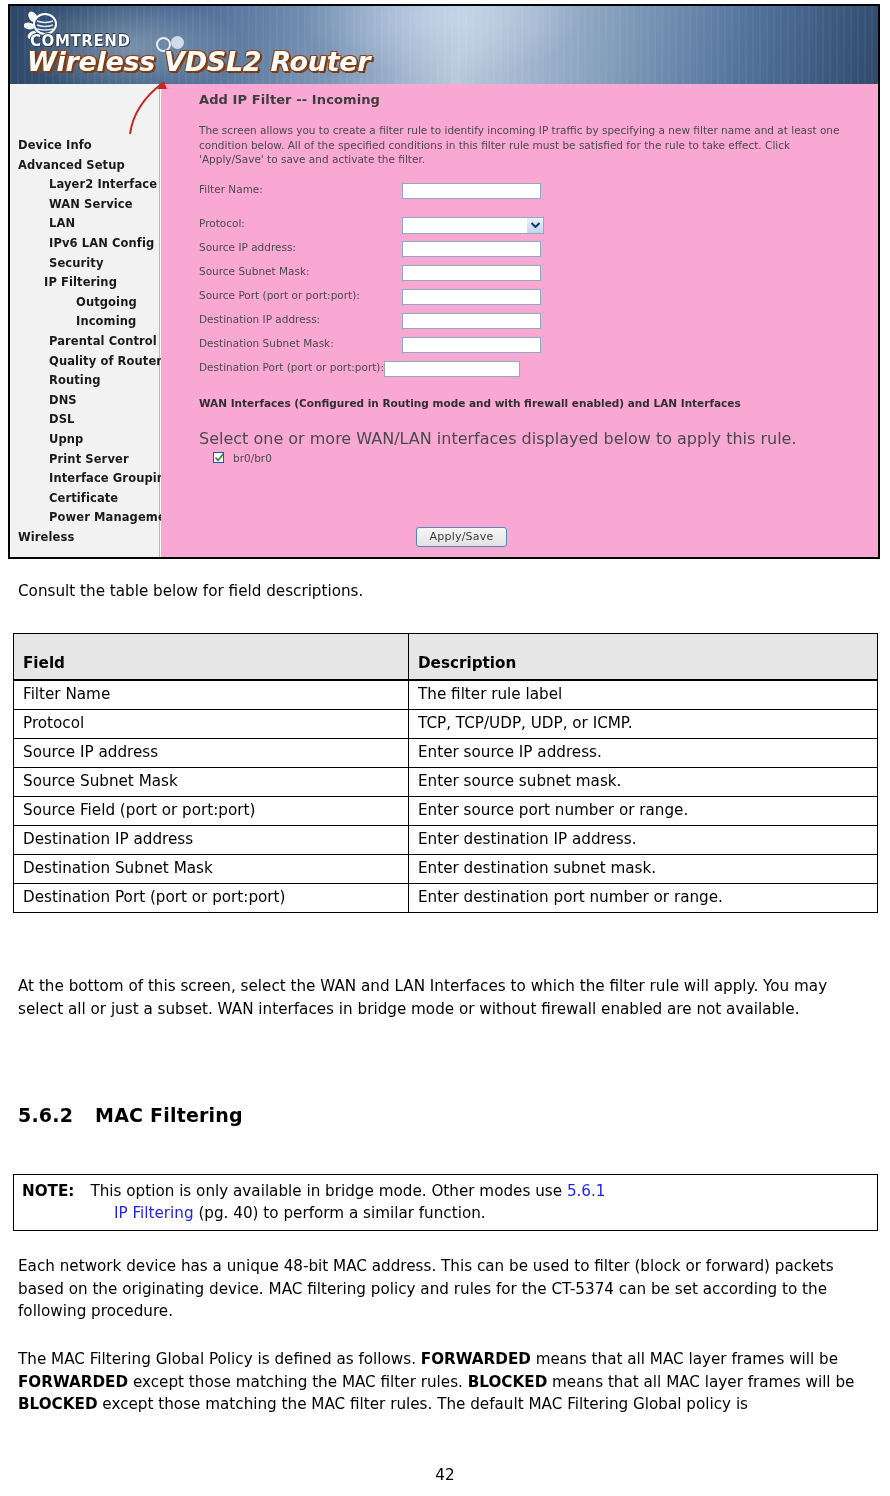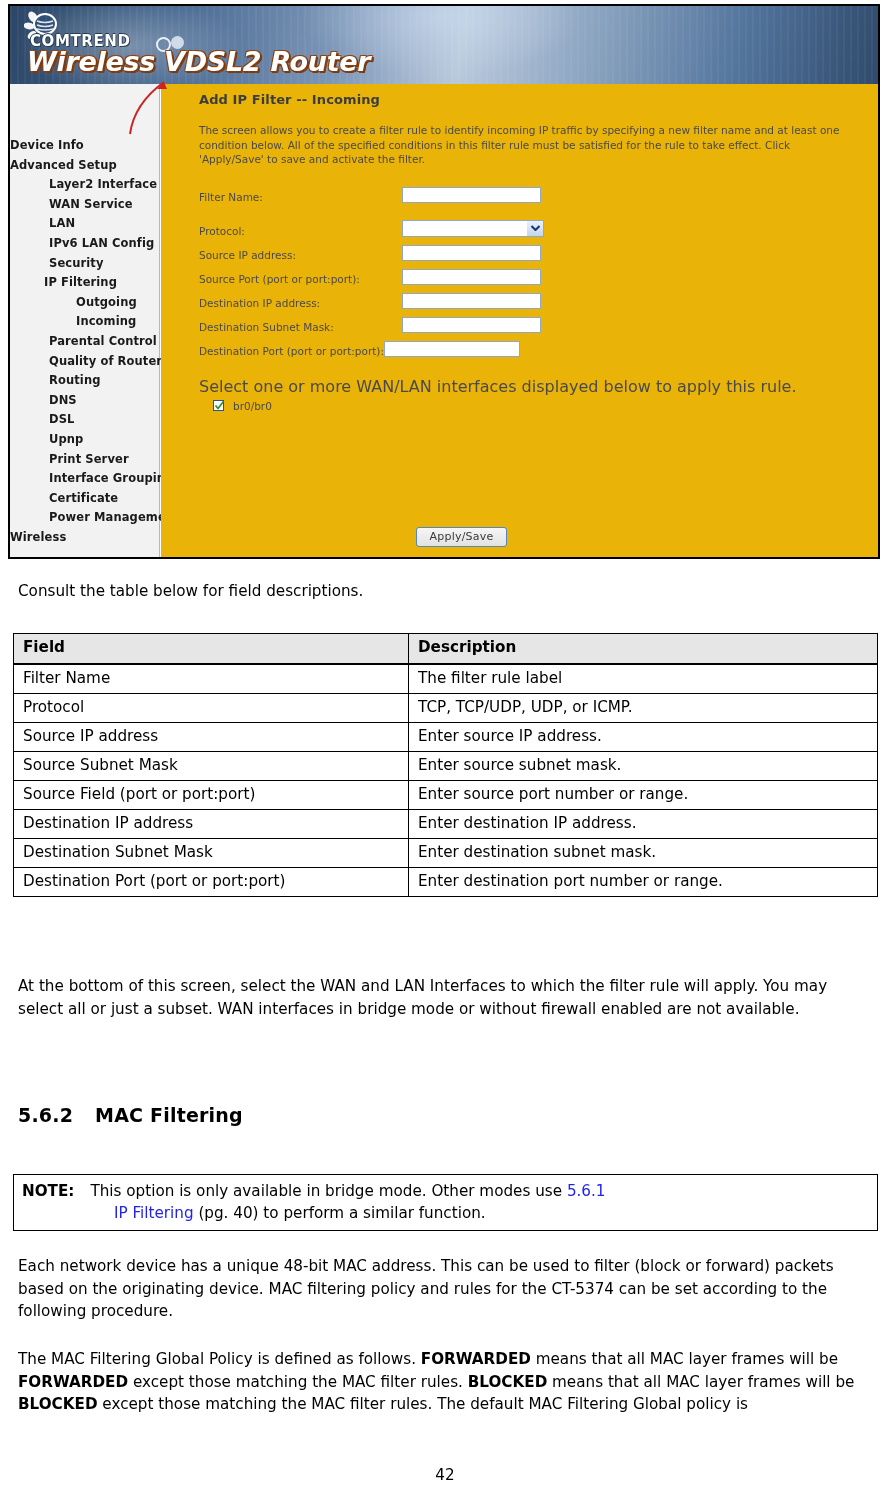--- a/index.html
+++ b/index.html
@@ -105,50 +105,50 @@
     border-right: 1px solid #b8b8b8;
     padding-top: 52px;
     box-sizing: border-box;
     font-size: 11.5px;
     font-weight: bold;
     color: #1a1a1a;
     line-height: 19.6px;
     letter-spacing: .1px;
   }
   .nav-item { padding-left: 12px; white-space: nowrap; }
-  .nav-l1 { padding-left: 0; }
+  .nav-l1 { padding-left: 8px; }
   .nav-l2 { padding-left: 39px; }
   .nav-l3 { padding-left: 34px; }
   .nav-l4 { padding-left: 46px; margin-left: 20px; }
 
   .shot-main {
     position: absolute;
     left: 151px; top: 78px;
     right: 0; bottom: 0;
-    background: #eab308;
+    background: #f9a8d4;
     padding: 8px 0 0 38px;
     box-sizing: border-box;
   }
   .page-heading {
     font-size: 13px;
     font-weight: bold;
     color: #3d3d3d;
     margin-bottom: 16px;
     letter-spacing: .1px;
   }
   .page-desc {
     font-size: 10.5px;
     color: #4a4a4a;
     line-height: 14.5px;
     width: 648px;
     margin-bottom: 16px;
   }
   .form-row {
     display: flex;
-    align-items: flex-end;
+    align-items: flex-start;
     height: 20px;
     margin-bottom: 4px;
   }
   .form-row.gap { margin-bottom: 14px; }
   .form-label {
     font-size: 10.5px;
     color: #4a4a4a;
     white-space: nowrap;
   }
   .lbl-w { width: 203px; }
@@ -247,21 +247,21 @@
     border: 1px solid #000000;
     text-align: left;
     padding: 4px 9px 5px 9px;
     font-weight: normal;
     line-height: 19px;
   }
   .field-table th {
     background: #e6e6e6;
     font-weight: bold;
     border-bottom: 2px solid #000;
-    padding-top: 4px;
+    padding-top: 20px;
     padding-bottom: 6px;
   }
   .field-table col.c1 { width: 395px; }
 
   #para-bottom { left: 18px; top: 975px; width: 858px; }
   .sec-head {
     position: absolute;
     left: 18px;
     top: 1104px;
     font-size: 19px;
@@ -365,20 +365,24 @@
             </svg>
         </span>
       </span>
     </div>
 
     <div class="form-row">
       <span class="form-label lbl-w">Source IP address:</span>
       <span class="txtbox"></span>
     </div>
 
+    <div class="form-row">
+      <span class="form-label lbl-w">Source Subnet Mask:</span>
+      <span class="txtbox"></span>
+    </div>
 
     <div class="form-row">
       <span class="form-label lbl-w">Source Port (port or port:port):</span>
       <span class="txtbox"></span>
     </div>
 
     <div class="form-row">
       <span class="form-label lbl-w">Destination IP address:</span>
       <span class="txtbox"></span>
     </div>
@@ -386,20 +390,21 @@
     <div class="form-row">
       <span class="form-label lbl-w">Destination Subnet Mask:</span>
       <span class="txtbox"></span>
     </div>
 
     <div class="form-row">
       <span class="form-label">Destination Port (port or port:port):</span>
       <span class="txtbox narrow"></span>
     </div>
 
+    <div class="sect-title">WAN Interfaces (Configured in Routing mode and with firewall enabled) and LAN Interfaces</div>
     <div class="sect-sub">Select one or more WAN/LAN interfaces displayed below to apply this rule.</div>
 
     <div class="cbrow">
       <span class="cbox">
         <svg width="11" height="11" viewBox="0 0 11 11">
             <path d="M1.5 5.5 L4 8.5 L9.5 1.5" stroke="#2e8b2e" stroke-width="1.7" fill="none"></path>
           </svg>
       </span>
       <span class="cblabel">br0/br0</span>
     </div>

